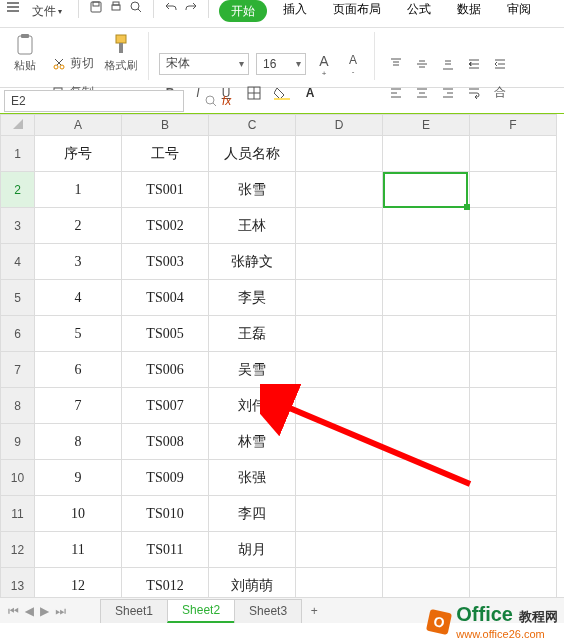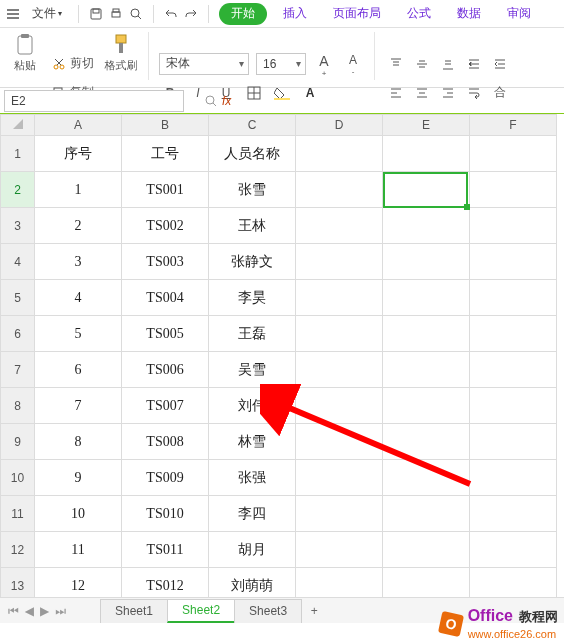--- a/index.html
+++ b/index.html
@@ -8,39 +8,38 @@
       font-size: 12px;
       background: #fff;
       width: 564px;
       height: 643px;
       overflow: hidden;
       position: relative;
     }
     
     .menubar {
       display: flex;
-      align-items: center;
       height: 28px;
-      padding: 9px 6px;
+      padding: 0 6px;
       gap: 6px;
       border-bottom: 1px solid #e0e0e0;
     }
     .menubar .menu-icon { color: #555; font-size: 14px; cursor: pointer; }
     .file-dd {
       display: flex; align-items: center; gap: 2px; color: #444;
       height: 22px; padding: 0 6px; cursor: pointer;
     }
     .file-dd .tri { font-size: 8px; }
     .vline { width: 1px; height: 18px; background: #dcdcdc; margin: 0 4px; }
     .pill {
       background: #2eb135; color: #fff; border-radius: 18px;
       height: 22px; padding: 0 12px; display: flex; align-items: center;
       font-size: 12px; cursor: pointer;
     }
-    .menutab { color: #6d28d9; padding: 0 10px; height: 18px; display: flex; align-items: center; cursor: pointer; }
+    .menutab { color: #000000; padding: 0 10px; height: 18px; display: flex; align-items: center; cursor: pointer; }
     
     .ribbon {
       display: flex; align-items: flex-start;
       height: 60px; padding: 4px 8px;
       border-bottom: 1px solid #dcdcdc;
       gap: 10px;
     }
     .rgroup { display: flex; align-items: flex-start; gap: 6px; height: 52px; margin-top: 20px; }
     .rgroup.col { flex-direction: column; justify-content: space-around; }
     .ribbtn { display: flex; align-items: center; gap: 4px; color: #555; cursor: pointer; font-size: 12px; }
@@ -118,21 +117,21 @@
     .sheet-tab.active { background: #fff; color: #2eb135; border-bottom: 2px solid #2eb135; }
     .sheet-add { width: 26px; text-align: center; color: #666; cursor: pointer; }
     .sheet-nav { position: absolute; left: 8px; display: flex; gap: 6px; color: #999; }
     
     .watermark {
       position: absolute; right: 6px; bottom: 2px;
       display: flex; align-items: center; gap: 6px;
       font-size: 13px; color: #555;
     }
     .wm-logo { width: 22px; height: 22px; background: #e96a0a; border-radius: 3px; display: grid; place-items: center; color: #fff; font-weight: bold; font-size: 14px; transform: rotate(12deg); }
-    .wm-main { color: #a21caf; font-weight: bold; font-size: 16px; }
+    .wm-main { color: #15803d; font-weight: bold; font-size: 20px; }
     .wm-sub { color: #e96a0a; font-size: 11px; }
   </style>
 </head>
 <body>
 
 <div class="menubar">
   <span class="menu-icon">
     <svg width="14" height="14" viewBox="0 0 14 14">
         <path d="M1 3h12M1 7h12M1 11h12" stroke="#555" stroke-width="1.5"></path>
       </svg>

